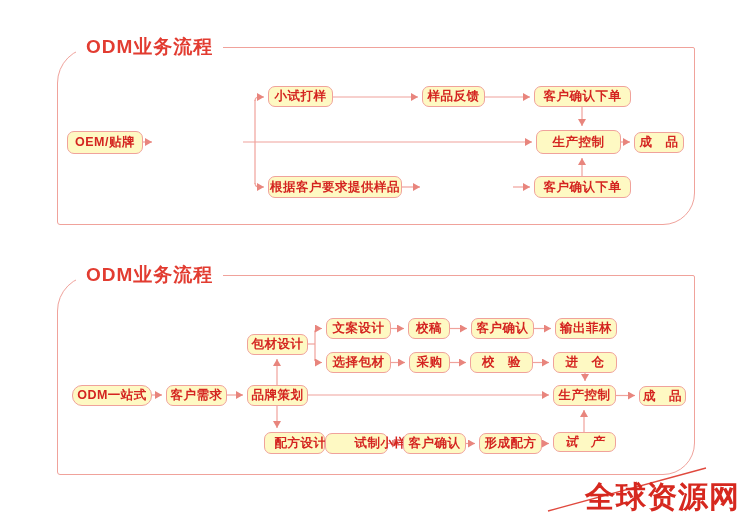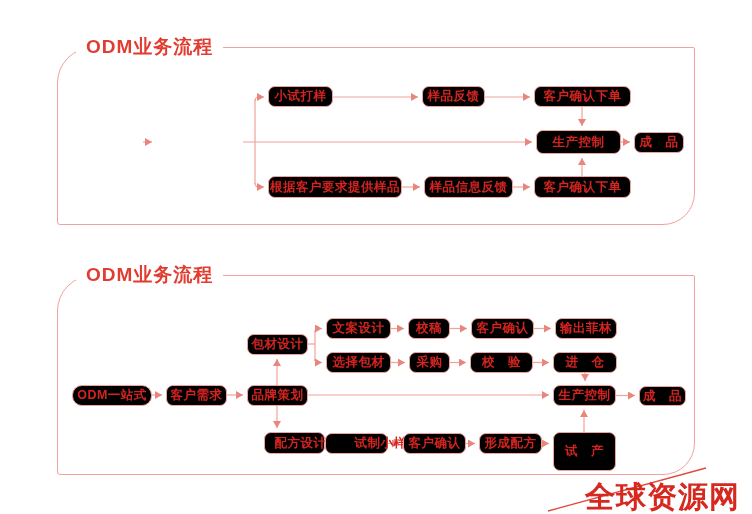--- a/index.html
+++ b/index.html
@@ -23,21 +23,21 @@
   }
   .chart-title{
     position:absolute;z-index:4;background:#ffffff;padding:0 10px;
     font-size:19px;font-weight:bold;color:var(--title);letter-spacing:1px;
     line-height:28px;white-space:nowrap;
   }
   .wires{position:absolute;left:0;top:0;z-index:2;pointer-events:none;}
   .ln{stroke:var(--line);stroke-width:1.2;fill:none;stroke-linejoin:round;}
   .node{
     position:absolute;z-index:3;display:flex;align-items:center;justify-content:center;
-    background:#000000;border:1.2px solid var(--box-border);border-radius:7px;
+    background:#fef9c3;border:1.2px solid var(--box-border);border-radius:7px;
     color:var(--box-text);font-weight:bold;font-size:12.5px;letter-spacing:0.5px;
     white-space:nowrap;box-sizing:border-box;
   }
   .watermark{
     position:absolute;z-index:5;font-size:30px;font-weight:bold;
     color:var(--watermark);letter-spacing:1px;white-space:nowrap;
   }
 </style>
 </head>
 <body>
@@ -89,44 +89,44 @@
     <path class="ln" d="M308,443.5 L321,443.5" marker-end="url(#arr)"></path>
     <path class="ln" d="M388,443.5 L399,443.5" marker-end="url(#arr)"></path>
     <path class="ln" d="M466,443.5 L475,443.5" marker-end="url(#arr)"></path>
     <path class="ln" d="M542,443.5 L549,443.5" marker-end="url(#arr)"></path>
     <path class="ln" d="M584,432 L584,410" marker-end="url(#arr)"></path>
     <path class="ln" d="M616,395.5 L635,395.5" marker-end="url(#arr)"></path>
 
     <path d="M548,511 L706,468" style="stroke:#e0493e;stroke-width:1.3;fill:none;"></path>
   </svg>
 
+  <div class="node" style="left:67px;top:131px;width:76px;height:23px;">OEM/贴牌</div>
   <div class="node" style="left:268px;top:86px;width:65px;height:21px;">小试打样</div>
   <div class="node" style="left:422px;top:86px;width:63px;height:21px;">样品反馈</div>
   <div class="node" style="left:534px;top:86px;width:97px;height:21px;">客户确认下单</div>
   <div class="node" style="left:536px;top:130px;width:85px;height:24px;">生产控制</div>
   <div class="node" style="left:634px;top:132px;width:50px;height:21px;">成　品</div>
   <div class="node" style="left:268px;top:176px;width:134px;height:22px;">根据客户要求提供样品</div>
-  <div class="node" style="left:424px;top:176px;width:89px;height:22px;">样品信息反馈</div>
   <div class="node" style="left:534px;top:176px;width:97px;height:22px;">客户确认下单</div>
 
   <div class="node" style="left:72px;top:385px;width:80px;height:21px;border-radius:10px;">ODM一站式</div>
   <div class="node" style="left:166px;top:385px;width:61px;height:21px;">客户需求</div>
   <div class="node" style="left:247px;top:385px;width:61px;height:21px;">品牌策划</div>
   <div class="node" style="left:247px;top:334px;width:61px;height:21px;">包材设计</div>
   <div class="node" style="left:264px;top:432px;width:61px;height:22px;padding-left:12px;">配方设计</div>
   <div class="node" style="left:326px;top:318px;width:65px;height:21px;">文案设计</div>
   <div class="node" style="left:408px;top:318px;width:42px;height:21px;">校稿</div>
   <div class="node" style="left:471px;top:318px;width:63px;height:21px;">客户确认</div>
   <div class="node" style="left:555px;top:318px;width:62px;height:21px;">输出菲林</div>
   <div class="node" style="left:326px;top:352px;width:65px;height:21px;">选择包材</div>
   <div class="node" style="left:409px;top:352px;width:41px;height:21px;">采购</div>
   <div class="node" style="left:470px;top:352px;width:63px;height:21px;">校　验</div>
   <div class="node" style="left:553px;top:352px;width:64px;height:21px;">进　仓</div>
   <div class="node" style="left:553px;top:385px;width:63px;height:21px;">生产控制</div>
   <div class="node" style="left:639px;top:386px;width:47px;height:20px;">成　品</div>
   <div class="node" style="left:325px;top:433px;width:63px;height:21px;padding-left:48px;">试制小样</div>
   <div class="node" style="left:403px;top:433px;width:63px;height:21px;">客户确认</div>
   <div class="node" style="left:479px;top:433px;width:63px;height:21px;">形成配方</div>
-  <div class="node" style="left:553px;top:432px;width:63px;height:39px;">试　产</div>
+  <div class="node" style="left:553px;top:432px;width:63px;height:20px;font-style:italic;">试　产</div>
 
   <div class="watermark" style="left:585px;top:477px;">全球资源网</div>
 
 </div>
 
 </body></html>

